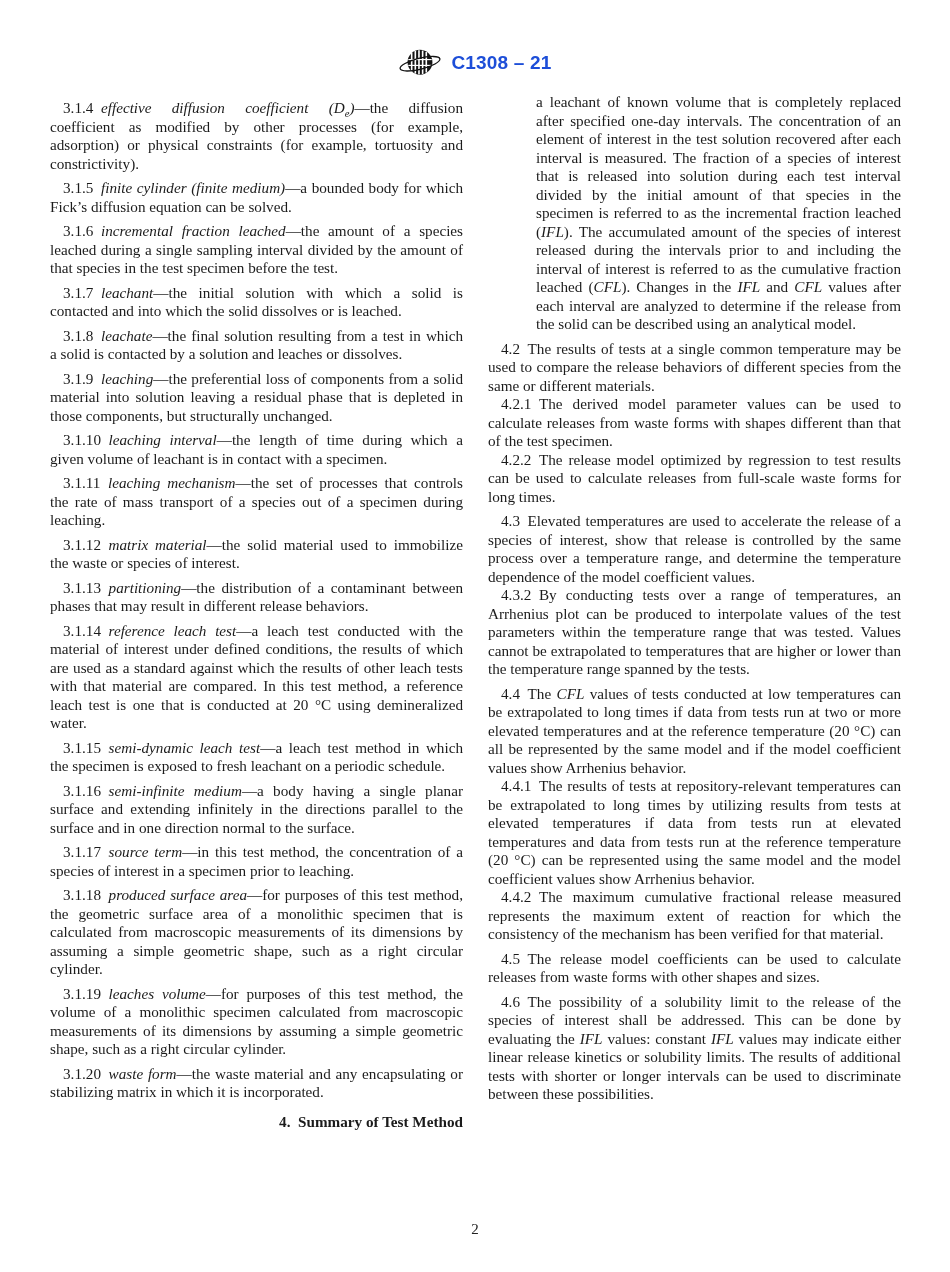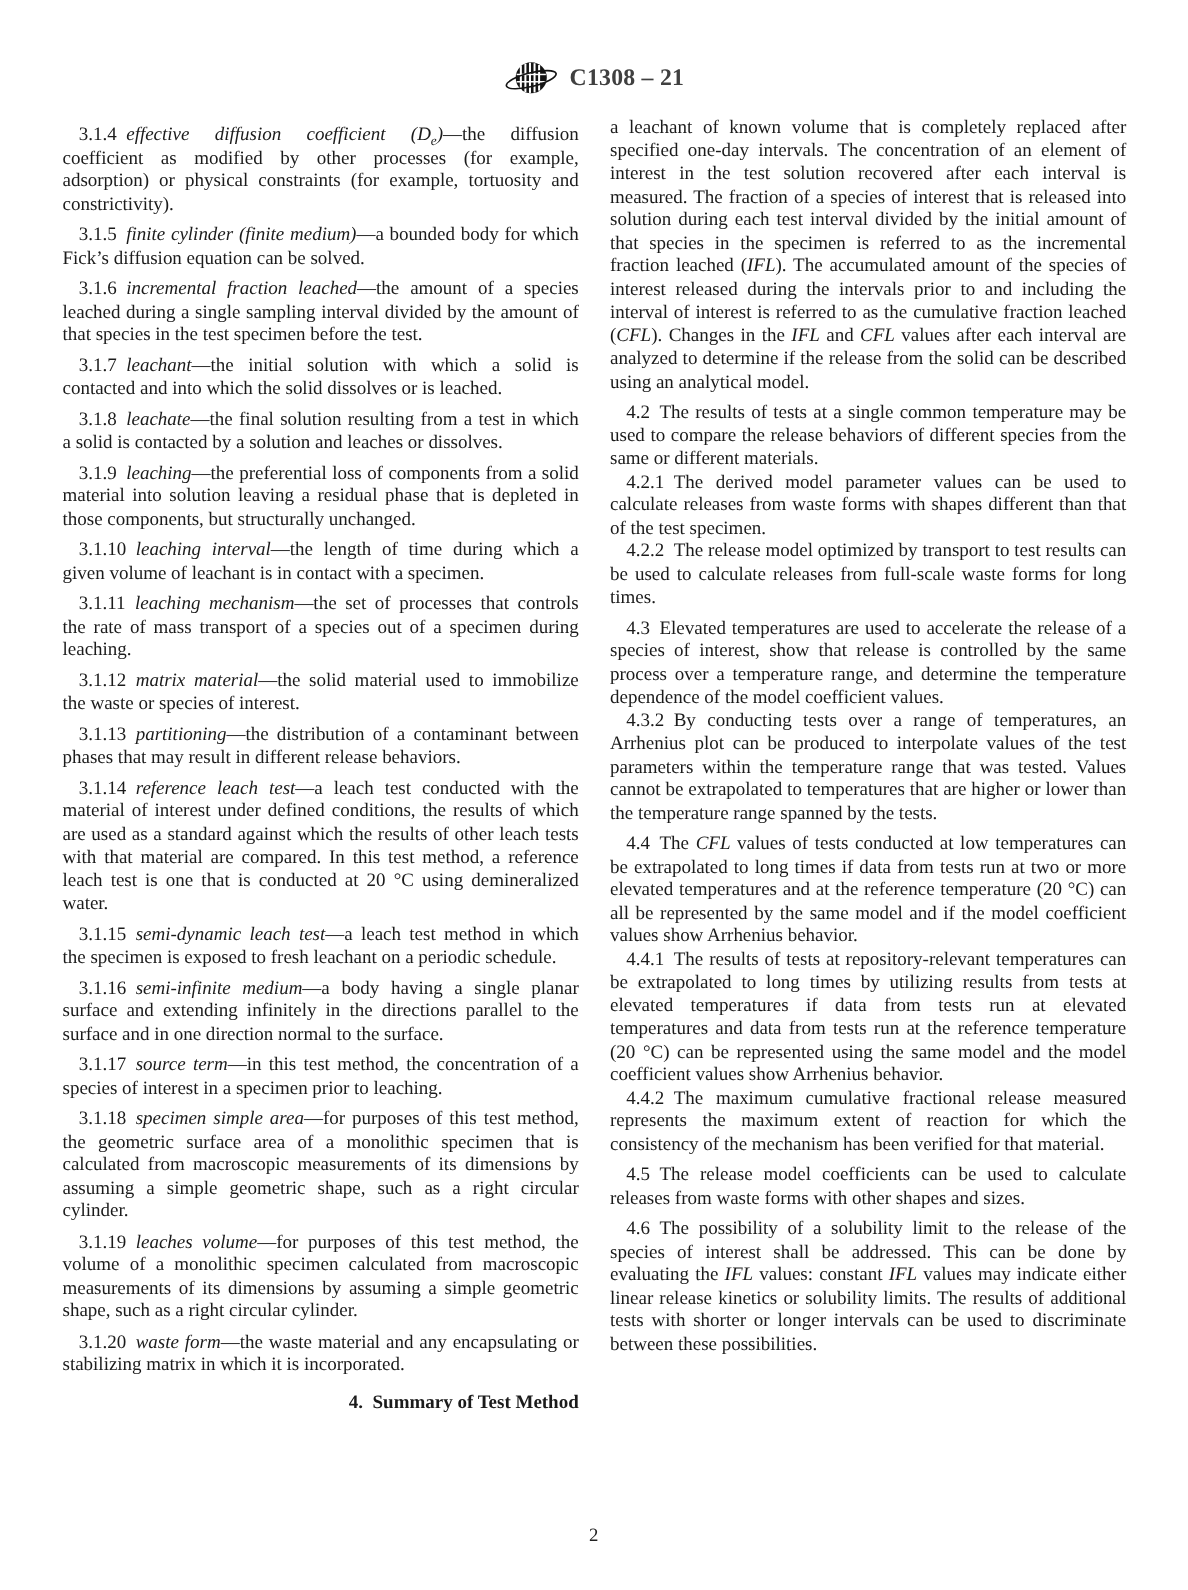--- a/index.html
+++ b/index.html
@@ -11,31 +11,31 @@
     color:#1b1b1b;
     font-family:"Liberation Serif", serif;
     overflow:hidden;
   }
   .header {
     position:absolute; top:44px; left:0; width:100%;
     display:flex; justify-content:center; align-items:center; gap:9px;
   }
   .logo { width:44px; height:38px; display:block; }
   .std-number {
-    font-family:Liberation Serif, serif;
-    font-weight:bold; font-size:19px; color:#404040; letter-spacing:0.2px;
+    font-family:Liberation Sans, sans-serif;
+    font-weight:bold; font-size:19px; color:#1d4ed8; letter-spacing:0.2px;
   }
   .columns {
     position:absolute; top:93px; left:50px; right:49px;
     display:flex; gap:25px;
   }
   .col { flex:1 1 0; font-size:15.2px; line-height:18.5px; }
   .para { text-align:justify; text-indent:13px; margin-top:6px; }
   .para.tight { margin-top:0; }
-  .para.first { margin-top:0; text-indent:0; }
+  .para.first { margin-top:0; text-indent:0;margin-left:48px; }
   .heading {
     font-size:15.2px; font-weight:bold; text-indent:0;
     margin-top:11px; margin-bottom:2px; text-align:right;
   }
   .it { font-style:italic; }
   .bd { font-weight:bold; }
   sub.it { font-style:italic; }
   sub { font-size:70%; line-height:0; }
   .footer {
     position:absolute; bottom:34px; left:0; width:100%;
@@ -73,30 +73,30 @@
         <p class="para">3.1.8 <span class="it">leachate</span>—the final solution resulting from a test in which a solid is contacted by a solution and leaches or dissolves.</p>
         <p class="para">3.1.9 <span class="it">leaching</span>—the preferential loss of components from a solid material into solution leaving a residual phase that is depleted in those components, but structurally unchanged.</p>
         <p class="para">3.1.10 <span class="it">leaching interval</span>—the length of time during which a given volume of leachant is in contact with a specimen.</p>
         <p class="para">3.1.11 <span class="it">leaching mechanism</span>—the set of processes that controls the rate of mass transport of a species out of a specimen during leaching.</p>
         <p class="para">3.1.12 <span class="it">matrix material</span>—the solid material used to immobilize the waste or species of interest.</p>
         <p class="para">3.1.13 <span class="it">partitioning</span>—the distribution of a contaminant between phases that may result in different release behaviors.</p>
         <p class="para">3.1.14 <span class="it">reference leach test</span>—a leach test conducted with the material of interest under defined conditions, the results of which are used as a standard against which the results of other leach tests with that material are compared. In this test method, a reference leach test is one that is conducted at 20 °C using demineralized water.</p>
         <p class="para">3.1.15 <span class="it">semi-dynamic leach test</span>—a leach test method in which the specimen is exposed to fresh leachant on a periodic schedule.</p>
         <p class="para">3.1.16 <span class="it">semi-infinite medium</span>—a body having a single planar surface and extending infinitely in the directions parallel to the surface and in one direction normal to the surface.</p>
         <p class="para">3.1.17 <span class="it">source term</span>—in this test method, the concentration of a species of interest in a specimen prior to leaching.</p>
-        <p class="para">3.1.18 <span class="it">specimen simple area</span>—for purposes of this test method, the geometric surface area of a monolithic specimen that is calculated from macroscopic measurements of its dimensions by assuming a simple geometric shape, such as a right circular cylinder.</p>
+        <p class="para">3.1.18 <span class="it">produced surface area</span>—for purposes of this test method, the geometric surface area of a monolithic specimen that is calculated from macroscopic measurements of its dimensions by assuming a simple geometric shape, such as a right circular cylinder.</p>
         <p class="para">3.1.19 <span class="it">leaches volume</span>—for purposes of this test method, the volume of a monolithic specimen calculated from macroscopic measurements of its dimensions by assuming a simple geometric shape, such as a right circular cylinder.</p>
         <p class="para">3.1.20 <span class="it">waste form</span>—the waste material and any encapsulating or stabilizing matrix in which it is incorporated.</p>
         <h2 class="heading"><span class="bd">4. Summary of Test Method</span></h2>
       </div>
     <div class="col">
         <p class="para first">a leachant of known volume that is completely replaced after specified one-day intervals. The concentration of an element of interest in the test solution recovered after each interval is measured. The fraction of a species of interest that is released into solution during each test interval divided by the initial amount of that species in the specimen is referred to as the incremental fraction leached (<span class="it">IFL</span>). The accumulated amount of the species of interest released during the intervals prior to and including the interval of interest is referred to as the cumulative fraction leached (<span class="it">CFL</span>). Changes in the <span class="it">IFL</span> and <span class="it">CFL</span> values after each interval are analyzed to determine if the release from the solid can be described using an analytical model.</p>
         <p class="para">4.2 The results of tests at a single common temperature may be used to compare the release behaviors of different species from the same or different materials.</p>
         <p class="para tight">4.2.1 The derived model parameter values can be used to calculate releases from waste forms with shapes different than that of the test specimen.</p>
-        <p class="para tight">4.2.2 The release model optimized by transport to test results can be used to calculate releases from full-scale waste forms for long times.</p>
+        <p class="para tight">4.2.2 The release model optimized by regression to test results can be used to calculate releases from full-scale waste forms for long times.</p>
         <p class="para">4.3 Elevated temperatures are used to accelerate the release of a species of interest, show that release is controlled by the same process over a temperature range, and determine the temperature dependence of the model coefficient values.</p>
         <p class="para tight">4.3.2 By conducting tests over a range of temperatures, an Arrhenius plot can be produced to interpolate values of the test parameters within the temperature range that was tested. Values cannot be extrapolated to temperatures that are higher or lower than the temperature range spanned by the tests.</p>
         <p class="para">4.4 The <span class="it">CFL</span> values of tests conducted at low temperatures can be extrapolated to long times if data from tests run at two or more elevated temperatures and at the reference temperature (20 °C) can all be represented by the same model and if the model coefficient values show Arrhenius behavior.</p>
         <p class="para tight">4.4.1 The results of tests at repository-relevant temperatures can be extrapolated to long times by utilizing results from tests at elevated temperatures if data from tests run at elevated temperatures and data from tests run at the reference temperature (20 °C) can be represented using the same model and the model coefficient values show Arrhenius behavior.</p>
         <p class="para tight">4.4.2 The maximum cumulative fractional release measured represents the maximum extent of reaction for which the consistency of the mechanism has been verified for that material.</p>
         <p class="para">4.5 The release model coefficients can be used to calculate releases from waste forms with other shapes and sizes.</p>
         <p class="para">4.6 The possibility of a solubility limit to the release of the species of interest shall be addressed. This can be done by evaluating the <span class="it">IFL</span> values: constant <span class="it">IFL</span> values may indicate either linear release kinetics or solubility limits. The results of additional tests with shorter or longer intervals can be used to discriminate between these possibilities.</p>
       </div>
   </div>
 

